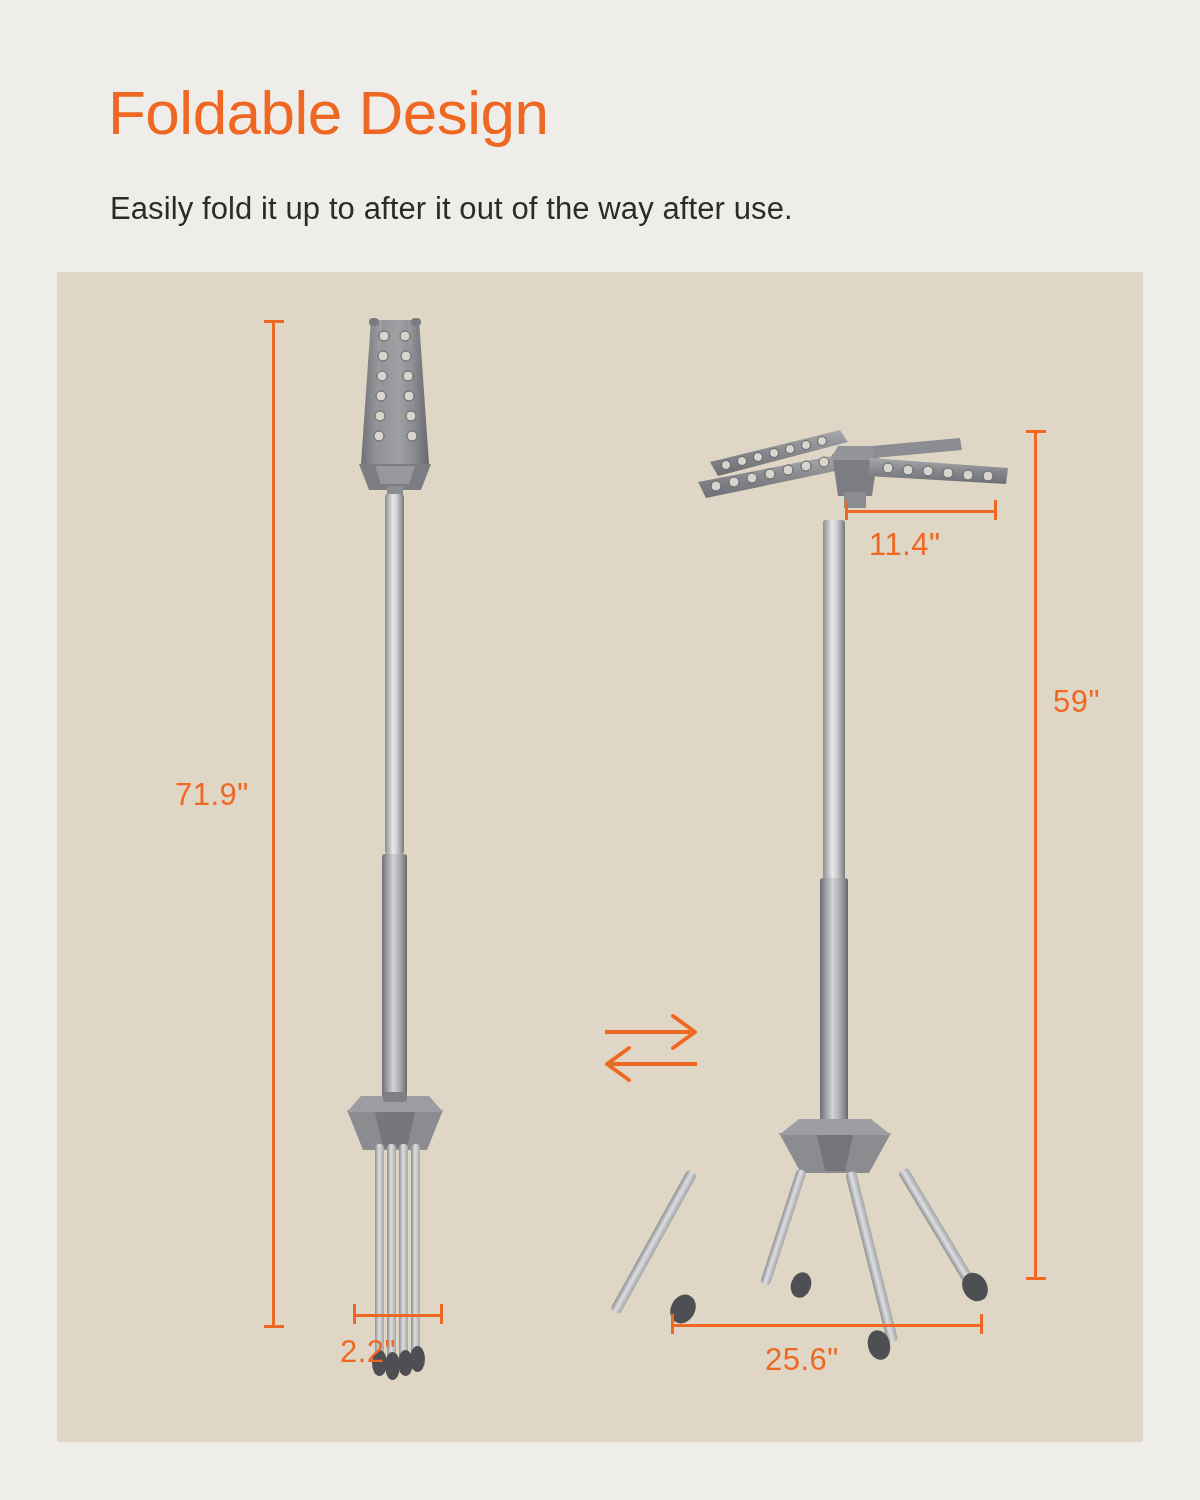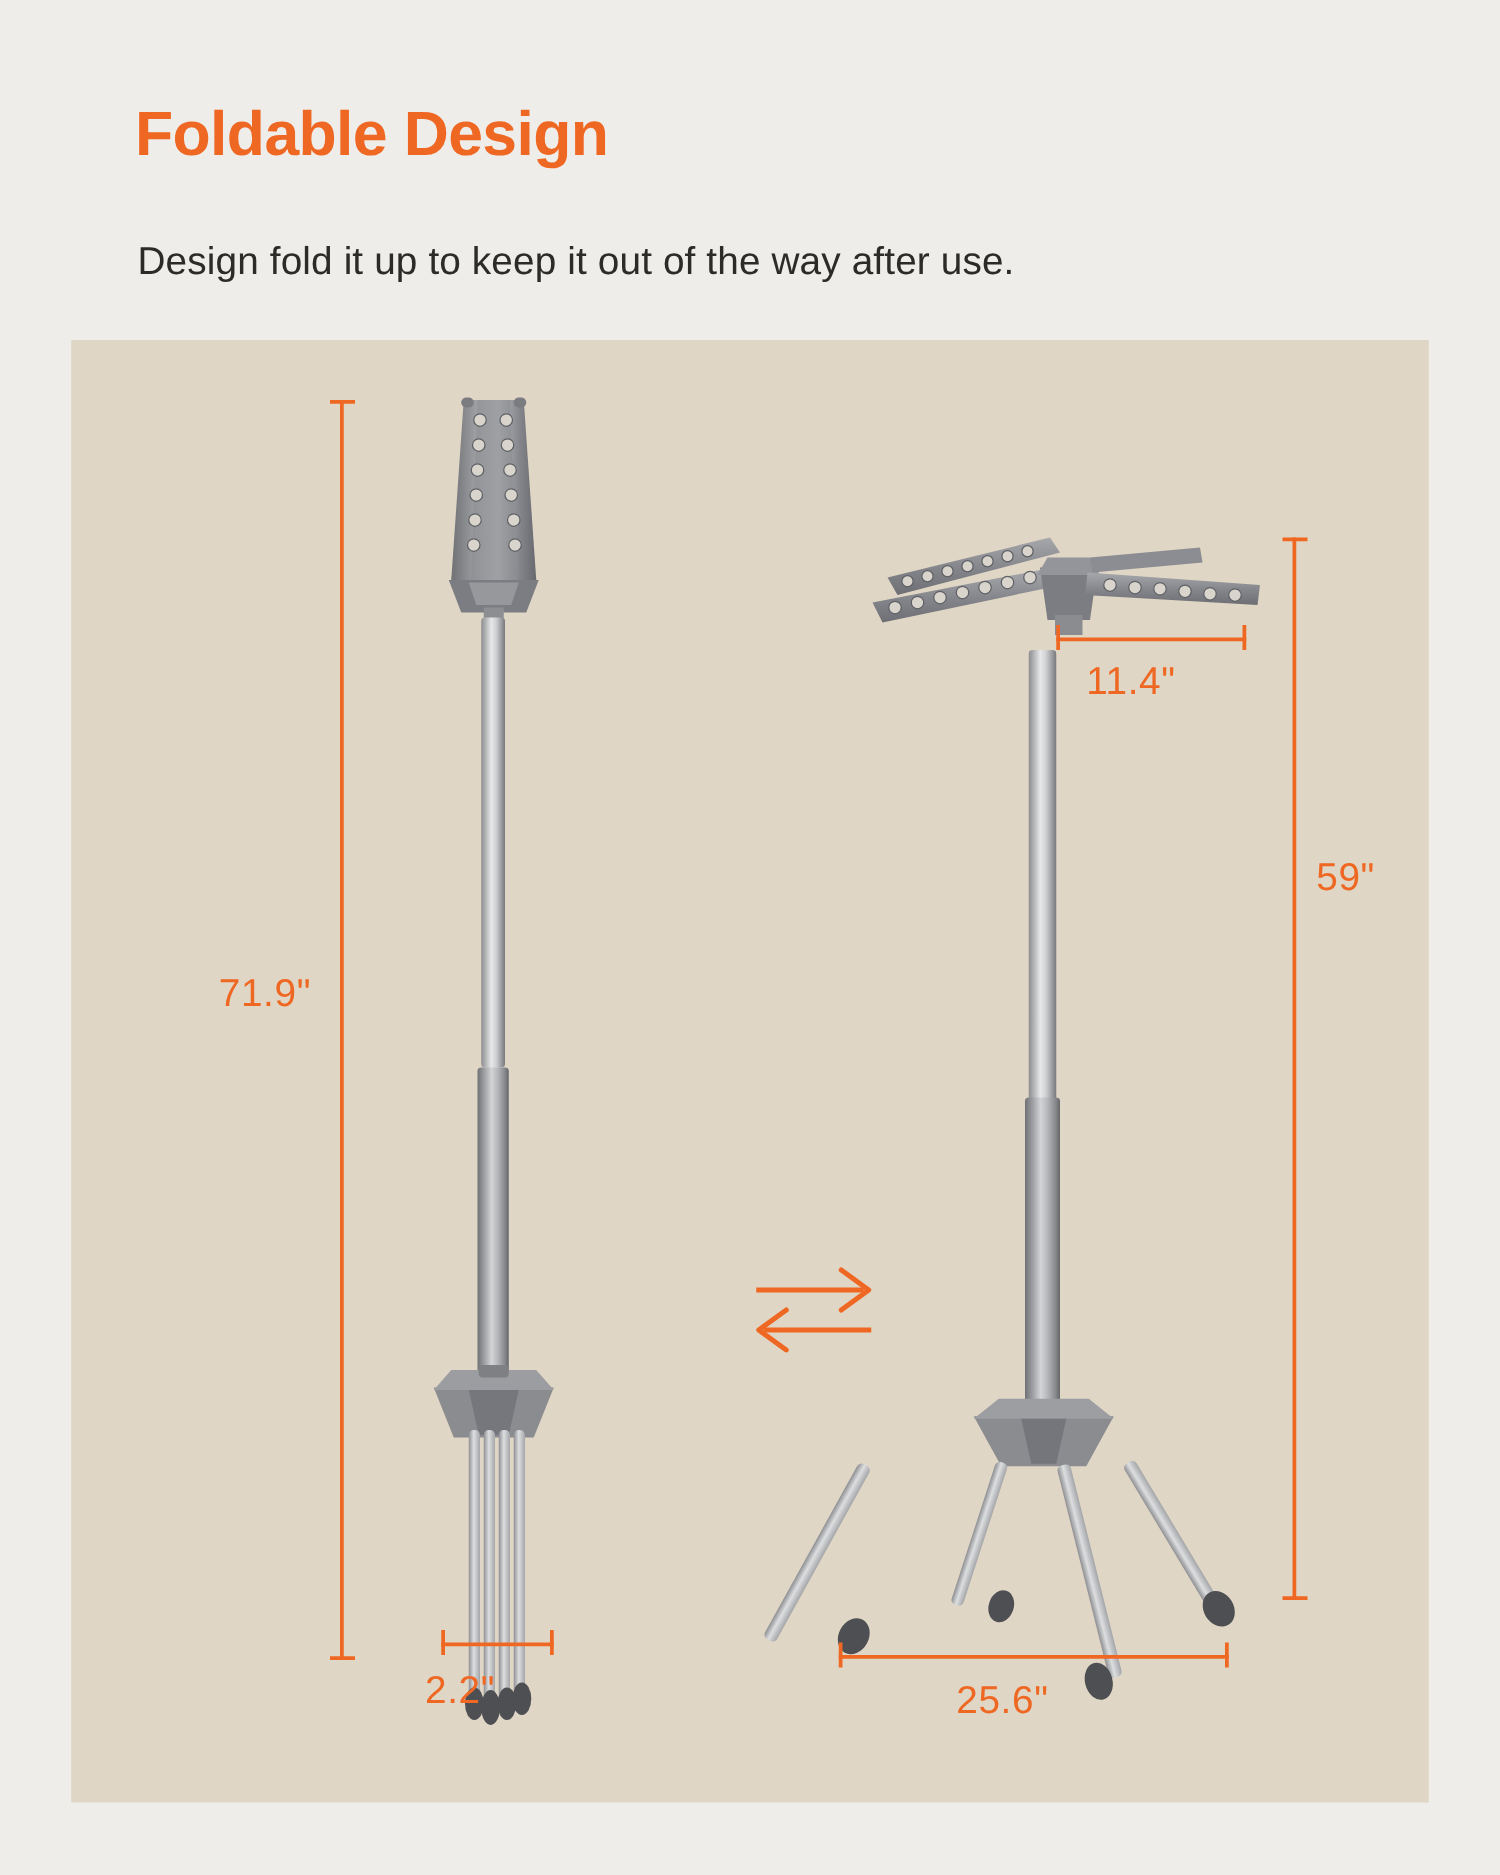--- a/index.html
+++ b/index.html
@@ -17,22 +17,22 @@
 
   .page {
     position: absolute;
     inset: 0;
   }
 
   .headline {
     position: absolute;
     left: 108px;
     top: 82px;
-    font-size: 50px;
-    font-weight: 700;
+    font-size: 62px;
+    font-weight: 400;
     letter-spacing: -0.5px;
     color: #ef6823;
     line-height: 1;
   }
 
   .subhead {
     position: absolute;
     left: 110px;
     top: 190px;
     font-size: 31px;
@@ -118,21 +118,21 @@
     background: #4d4f53;
     border-radius: 50%;
   }
 </style>
 </head>
 <body>
 
 <div class="page">
 
   <div class="headline">Foldable Design</div>
-  <div class="subhead">Design fold it up to keep it out of the way after use.</div>
+  <div class="subhead">Easily fold it up to after it out of the way after use.</div>
 
   <div class="panel">
 
     <div class="stage" style="left:0; top:0; width:520px; height:1170px;">
 
       <svg width="140" height="190" style="position:absolute; left:268px; top:42px;">
         <defs>
           <linearGradient id="coneg" x1="0" y1="0" x2="1" y2="0">
             <stop offset="0%" stop-color="#6f7175"></stop>
             <stop offset="30%" stop-color="#9ea0a4"></stop>

